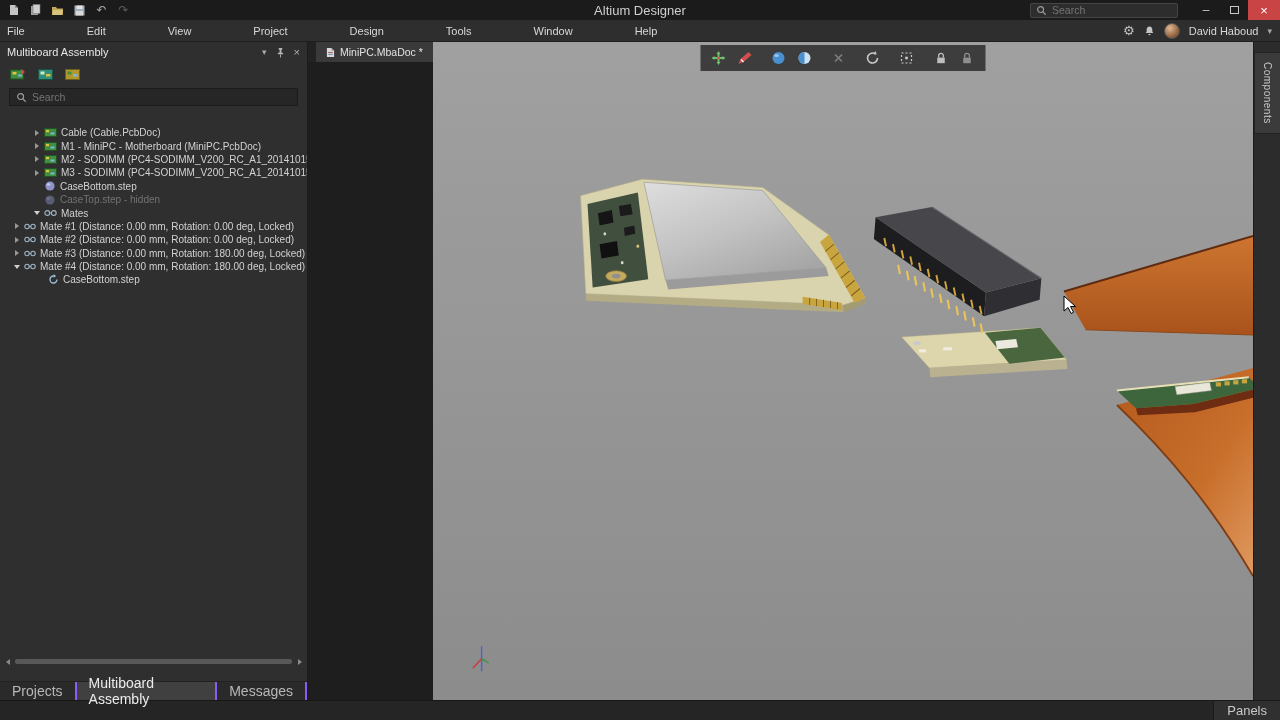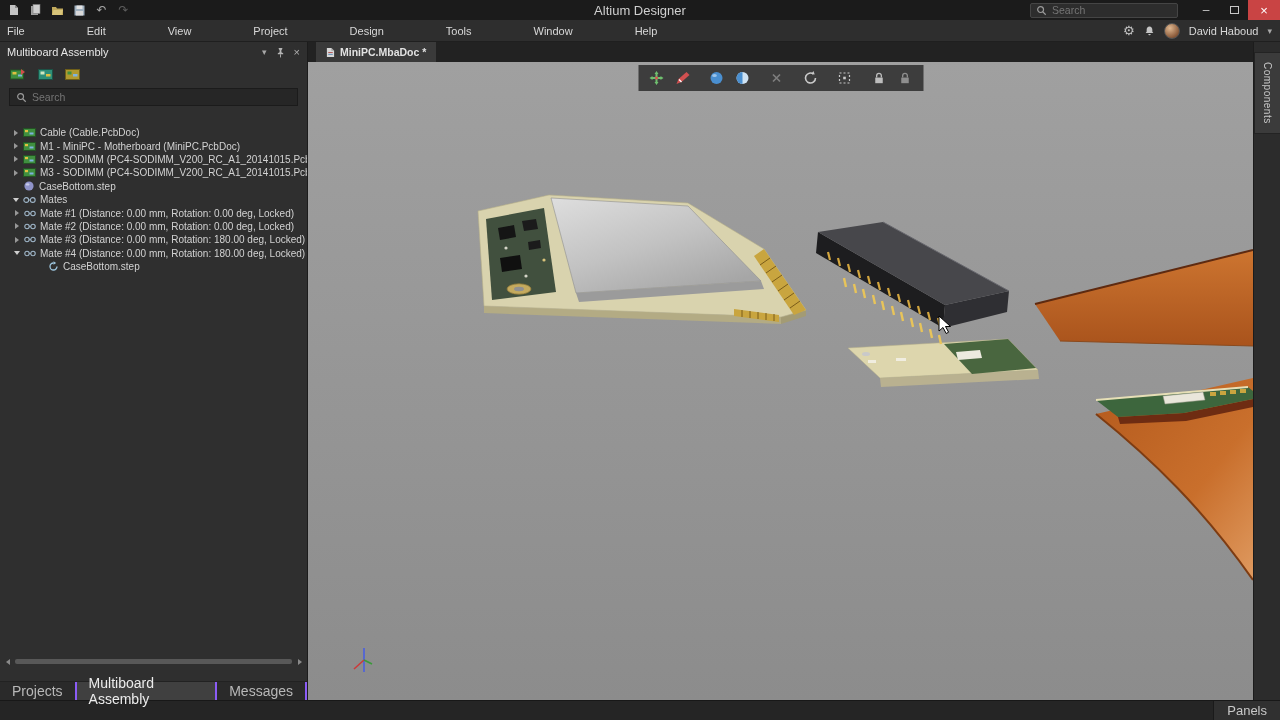--- a/index.html
+++ b/index.html
@@ -40,41 +40,41 @@
   .lp-header { height:20px; display:flex; align-items:center; padding:0 7px; }
   .lp-title { color:#e6e6e6; font-size:11px; }
   .lp-header-icons { margin-left:auto; display:flex; gap:9px; align-items:center; color:#b0b0b0; }
   .lp-toolbar { height:24px; display:flex; align-items:center; gap:9px; padding:0 9px; }
   .lp-tool { width:18px; height:16px; display:flex; align-items:center; justify-content:center; }
   .lp-search { margin:2px 9px 6px; display:flex; align-items:center; gap:5px; background:#262626; border:1px solid #1b1b1b; height:18px; padding:0 6px; }
   .lp-search input { flex:1; min-width:0; background:transparent; border:none; outline:none; color:#c8c8c8; font-size:10.5px; font-family:inherit; }
 
   .tree { flex:1; overflow:hidden; padding-top:14px; }
   .trow { display:flex; align-items:center; height:13.4px; white-space:nowrap; overflow:hidden; }
-  .lvl0 { padding-left:11px; } .lvl1 { padding-left:12px; } .lvl2 { padding-left:46px; }
+  .lvl0 { padding-left:32px; } .lvl1 { padding-left:12px; } .lvl2 { padding-left:46px; }
   .arrow { width:10px; display:flex; justify-content:center; align-items:center; flex:none; }
   .arrow.col::before { content:""; border-left:4px solid #989898; border-top:3.5px solid transparent; border-bottom:3.5px solid transparent; }
   .arrow.exp::before { content:""; border-top:4px solid #cfcfcf; border-left:3.5px solid transparent; border-right:3.5px solid transparent; }
   .ticon { flex:none; display:flex; align-items:center; margin-left:2px; }
   .tlabel { font-size:10px; color:#d2d2d2; margin-left:4px; }
   .muted .tlabel { color:#737373; }
   .muted .ticon { opacity:.45; }
 
   .hscroll { height:11px; margin:0 3px 14px; display:flex; align-items:center; }
   .hs-btn { width:9px; height:9px; display:flex; align-items:center; justify-content:center; }
   .hs-btn.left::before { content:""; border-right:4px solid #8a8a8a; border-top:3px solid transparent; border-bottom:3px solid transparent; }
   .hs-btn.right::before { content:""; border-left:4px solid #8a8a8a; border-top:3px solid transparent; border-bottom:3px solid transparent; }
   .hs-thumb { flex:1; height:5px; background:#585858; border-radius:2px; margin:0 3px; }
 
   .lp-tabs { height:19px; display:flex; border-top:1px solid #222; background:#2a2a2a; }
   .lp-tab { padding:0 12px; display:flex; align-items:center; font-size:14px; color:#b8b8b8; border-right:2px solid #8b5cf6; }
   .lp-tab.active { background:#404040; color:#ececec; }
 
   
-  .center { flex:1; min-width:0; display:flex; flex-direction:column;font-weight:bold; }
+  .center { flex:1; min-width:0; display:flex; flex-direction:row; }
   .doc-tabbar { height:20px; background:#222; display:flex; align-items:stretch; }
   .doc-tab { display:flex; align-items:center; gap:5px; background:#3a3a3a; padding:0 10px; margin-left:8px; font-size:10.5px; color:#e2e2e2; }
 
   .viewport { flex:1; position:relative; background:linear-gradient(#a0a0a0,#8c8c8c); overflow:hidden; }
   .scene { position:absolute; inset:0; width:100%; height:100%; }
 
   .vtoolbar { position:absolute; top:3px; left:50%; transform:translateX(-50%); display:flex; align-items:center; background:rgba(54,54,54,.93); padding:2px 6px; gap:1px; }
   .vt-btn { width:25px; height:22px; display:flex; align-items:center; justify-content:center; }
   .vt-sep { width:7px; }
 
@@ -259,20 +259,30 @@
       </div>
       <div class="trow lvl0">
         <span class="arrow"></span>
         <span class="ticon">
             <svg width="12" height="12" viewBox="0 0 12 12">
               <circle cx="6" cy="6" r="4.6" fill="#8f93c9"></circle>
               <ellipse cx="4.6" cy="4.4" rx="1.8" ry="1.2" fill="#c6c9e8"></ellipse>
             </svg>
           </span>
         <span class="tlabel">CaseBottom.step</span>
+      </div>
+      <div class="trow lvl0 muted">
+        <span class="arrow"></span>
+        <span class="ticon">
+            <svg width="12" height="12" viewBox="0 0 12 12">
+              <circle cx="6" cy="6" r="4.6" fill="#8f93c9"></circle>
+              <ellipse cx="4.6" cy="4.4" rx="1.8" ry="1.2" fill="#c6c9e8"></ellipse>
+            </svg>
+          </span>
+        <span class="tlabel">CaseTop.step - hidden</span>
       </div>
       <div class="trow lvl0">
         <span class="arrow exp"></span>
         <span class="ticon">
             <svg width="13" height="8" viewBox="0 0 14 8">
               <circle cx="3.5" cy="4" r="2.6" fill="none" stroke="#9fb6c9" stroke-width="1.2"></circle>
               <circle cx="10.5" cy="4" r="2.6" fill="none" stroke="#9fb6c9" stroke-width="1.2"></circle>
               <line x1="6.1" y1="4" x2="7.9" y2="4" stroke="#9fb6c9" stroke-width="1"></line>
             </svg>
           </span>

